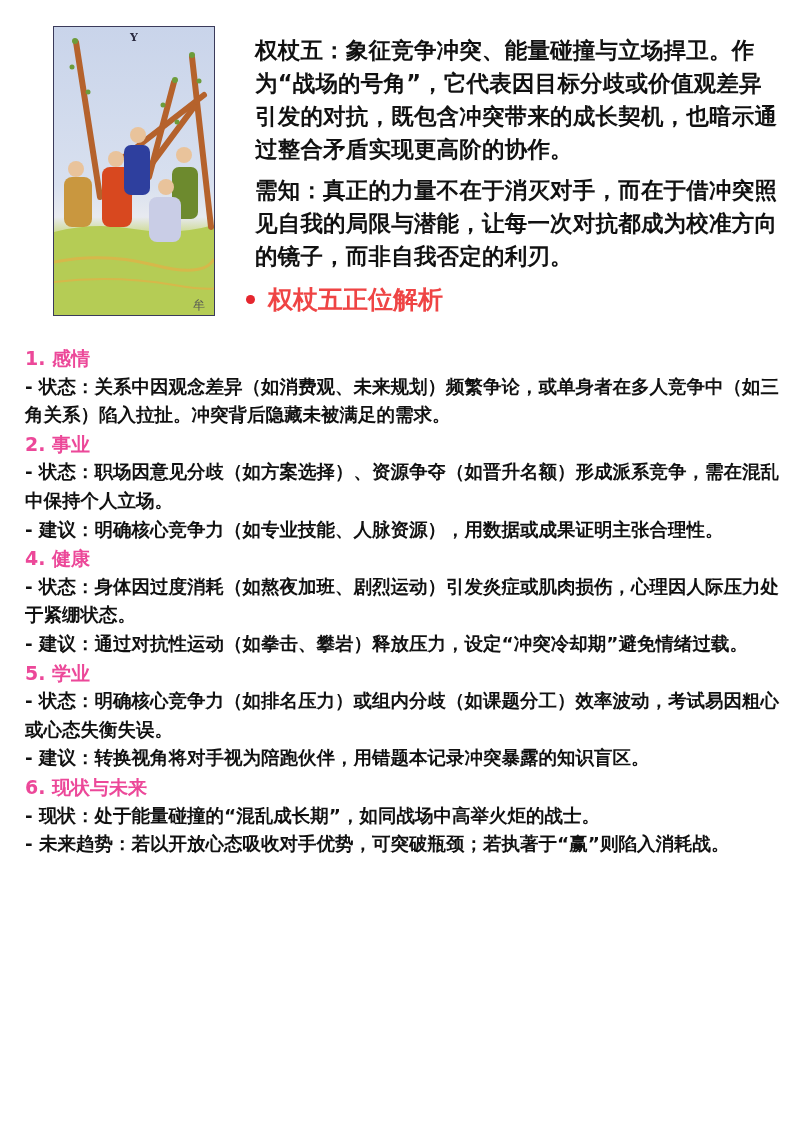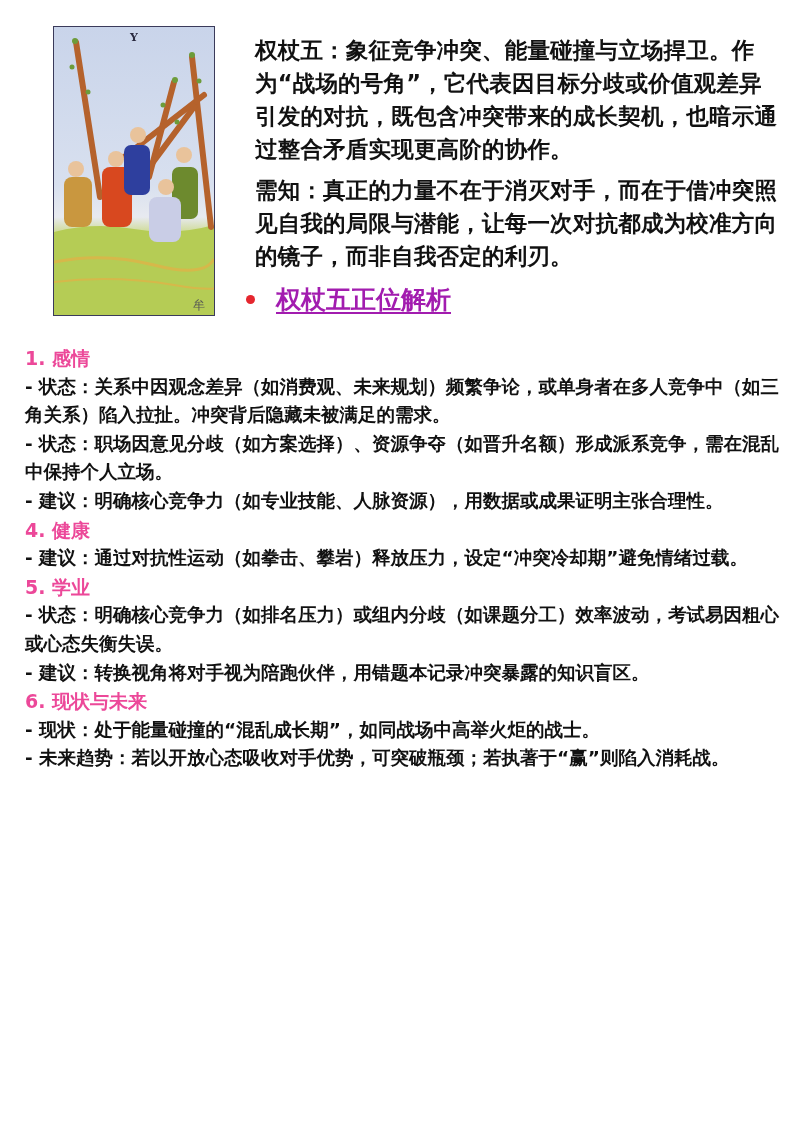--- a/index.html
+++ b/index.html
@@ -20,22 +20,22 @@
     }
     .intro p { margin: 8px; }
     .section-heading {
       position: absolute; left: 246px; top: 283px;
       display: flex; align-items: center;
     }
     .section-heading .dot {
       width: 9px; height: 9px; border-radius: 50%; background: #e5262e; margin-right: 13px;
     }
     .section-heading .title {
-      color: #a21caf; font-size: 25px; font-weight: bold;
-      text-decoration: underline; text-decoration-thickness: 2px; text-underline-offset: 4px; margin-left: 8px;
+      color: #ef4444; font-size: 25px; font-weight: bold;
+      text-decoration-thickness: 2px; text-underline-offset: 4px;
     }
     .content {
       position: absolute; left: 25px; top: 344px; width: 760px;
       font-size: 18.5px; line-height: 28.6px; font-weight: bold;
     }
     .content .cat { color: #ec4899; font-size: 19px; }
     .content .line { margin: 0; }
   </style>
 </head>
 <body>
@@ -90,25 +90,27 @@
   <span class="dot"></span>
   <span class="title">权杖五正位解析</span>
 </div>
 
 <div class="content">
   <div>
     <div class="cat">1. 感情</div>
     <p class="line">- 状态：关系中因观念差异（如消费观、未来规划）频繁争论，或单身者在多人竞争中（如三角关系）陷入拉扯。冲突背后隐藏未被满足的需求。</p>
   </div>
   <div>
+    <div class="cat">2. 事业</div>
     <p class="line">- 状态：职场因意见分歧（如方案选择）、资源争夺（如晋升名额）形成派系竞争，需在混乱中保持个人立场。</p>
     <p class="line">- 建议：明确核心竞争力（如专业技能、人脉资源），用数据或成果证明主张合理性。</p>
   </div>
   <div>
     <div class="cat">4. 健康</div>
+    <p class="line">- 状态：身体因过度消耗（如熬夜加班、剧烈运动）引发炎症或肌肉损伤，心理因人际压力处于紧绷状态。</p>
     <p class="line">- 建议：通过对抗性运动（如拳击、攀岩）释放压力，设定“冲突冷却期”避免情绪过载。</p>
   </div>
   <div>
     <div class="cat">5. 学业</div>
     <p class="line">- 状态：明确核心竞争力（如排名压力）或组内分歧（如课题分工）效率波动，考试易因粗心或心态失衡失误。</p>
     <p class="line">- 建议：转换视角将对手视为陪跑伙伴，用错题本记录冲突暴露的知识盲区。</p>
   </div>
   <div>
     <div class="cat">6. 现状与未来</div>
     <p class="line">- 现状：处于能量碰撞的“混乱成长期”，如同战场中高举火炬的战士。</p>

